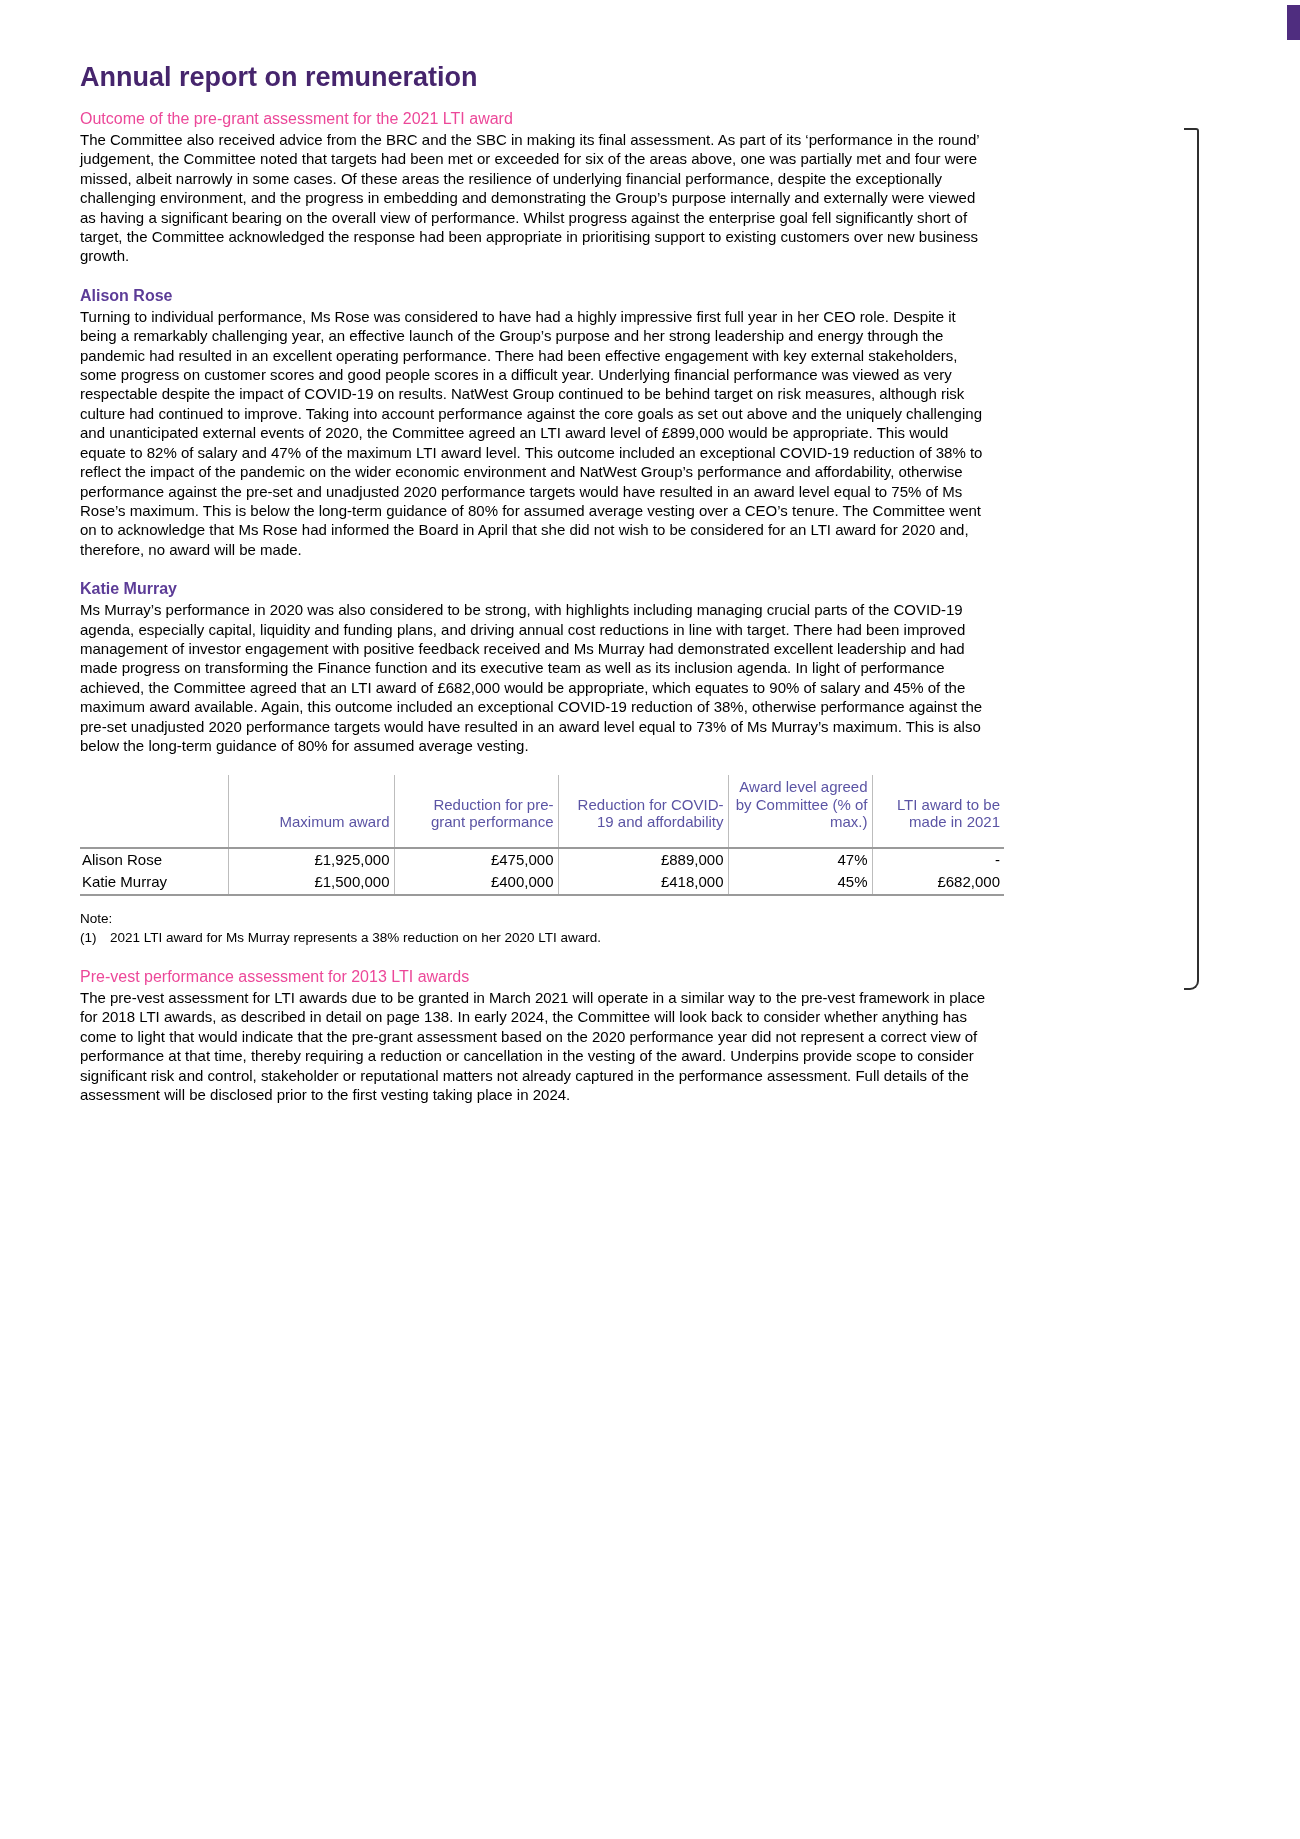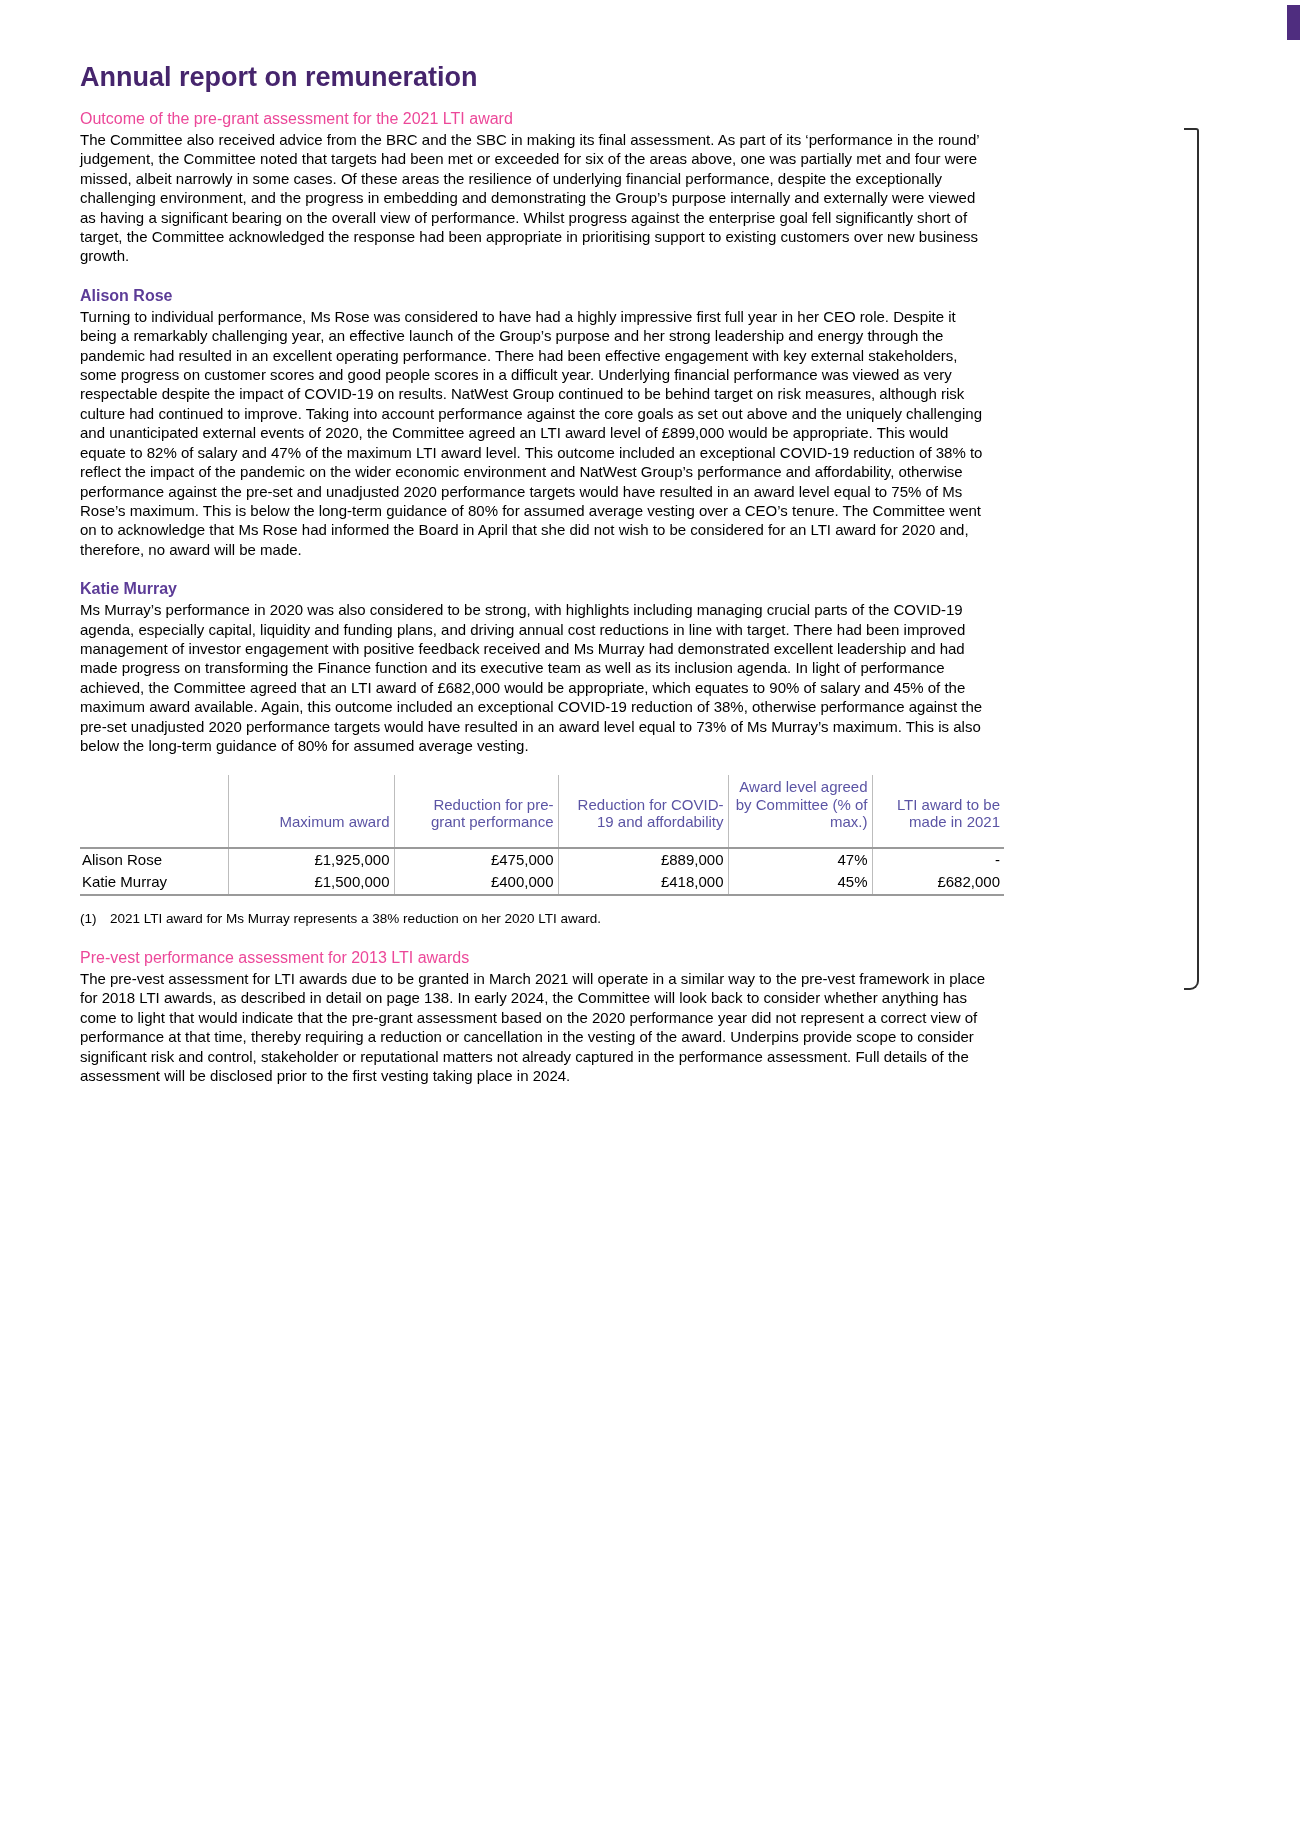--- a/index.html
+++ b/index.html
@@ -180,20 +180,21 @@
           <td>£1,500,000</td>
           <td>£400,000</td>
           <td>£418,000</td>
           <td>45%</td>
           <td>£682,000</td>
         </tr>
       </tbody>
     </table>
 
     <div class="note-block">
+      <div class="note-label">Note:</div>
       <div class="note-item">
         <span class="note-num">(1)</span>
         <span class="note-text">2021 LTI award for Ms Murray represents a 38% reduction on her 2020 LTI award.</span>
       </div>
     </div>
 
     <h2 class="subhead prevest-head">Pre-vest performance assessment for 2013 LTI awards</h2>
     <p class="body">The pre-vest assessment for LTI awards due to be granted in March 2021 will operate in a similar way to the pre-vest framework in place for 2018 LTI awards, as described in detail on page 138. In early 2024, the Committee will look back to consider whether anything has come to light that would indicate that the pre-grant assessment based on the 2020 performance year did not represent a correct view of performance at that time, thereby requiring a reduction or cancellation in the vesting of the award. Underpins provide scope to consider significant risk and control, stakeholder or reputational matters not already captured in the performance assessment. Full details of the assessment will be disclosed prior to the first vesting taking place in 2024.</p>
 
   </div>

